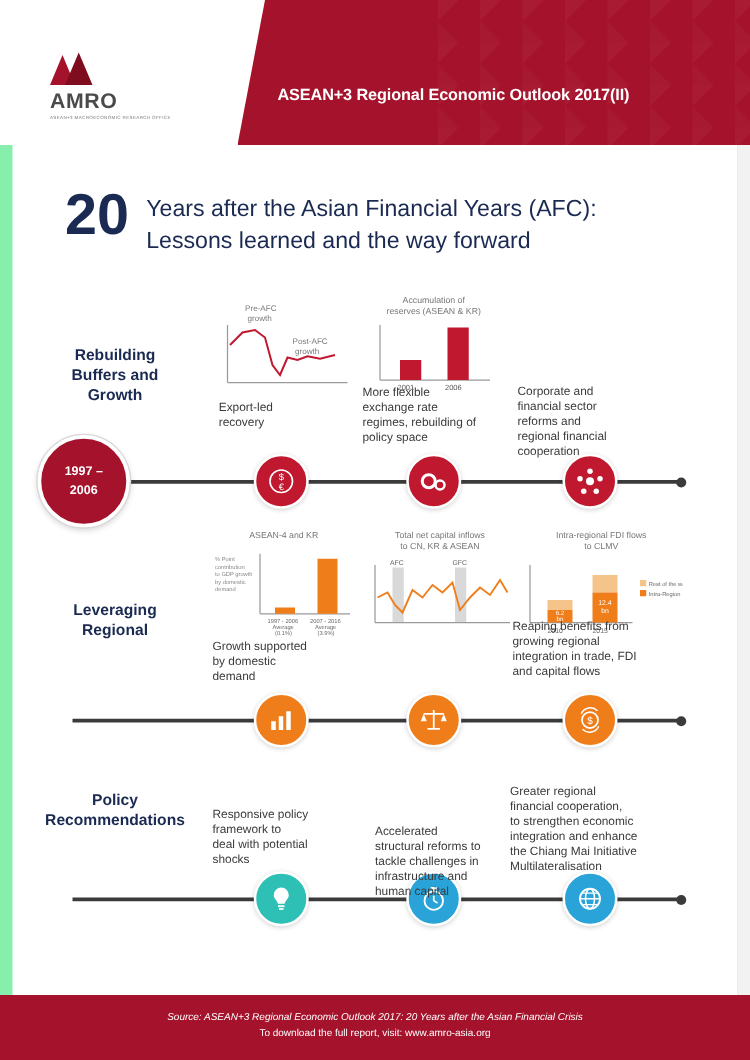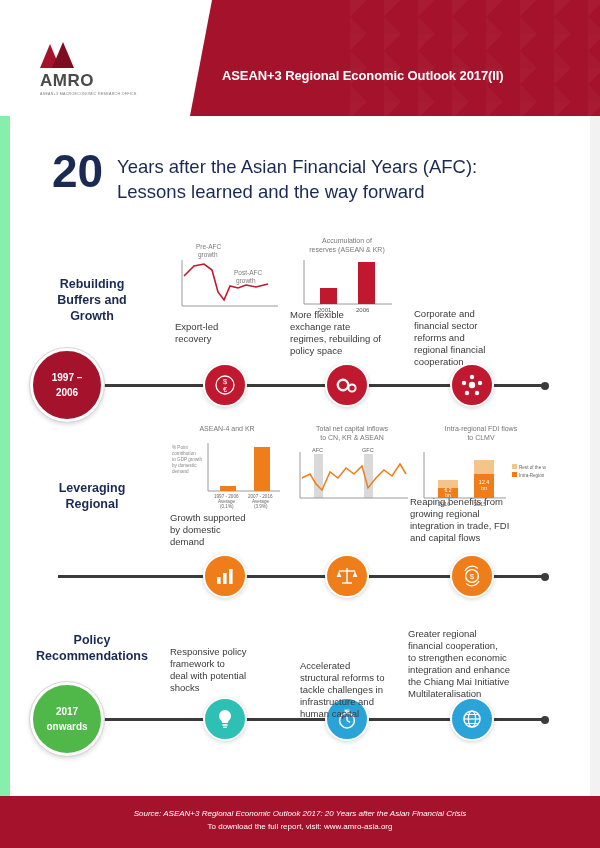--- a/index.html
+++ b/index.html
@@ -372,24 +372,20 @@
 
   <div class="section" style="top:622px;height:140px;padding-left:14px;">
 
     <div class="sec-label" style="top:10px;">
       <div>Policy</div>
       <div>Recommendations</div>
     </div>
 
     <div class="timeline" style="top:96px;"></div>
 
-    <div class="badge green" style="left:30px;top:60px;">
-      <span>2017</span>
-      <span>onwards</span>
-    </div>
 
     <div class="node teal" style="left:203px;top:75px;">
       <svg width="20" height="22" viewBox="0 0 20 22">
         <path d="M10,2 A6,6 0 0,1 16,8 C16,11.5 12.8,12.5 12.8,15 L7.2,15 C7.2,12.5 4,11.5 4,8 A6,6 0 0,1 10,2 Z" fill="#fff"></path>
         <rect x="7.4" y="16.2" width="5.2" height="1.5" fill="#fff"></rect>
         <rect x="8.2" y="18.5" width="3.6" height="1.4" fill="#fff"></rect>
       </svg>
     </div>
     <div class="cap" style="left:170px;top:24px;width:120px;">
       Responsive policy<br>framework to<br>deal with potential<br>shocks

